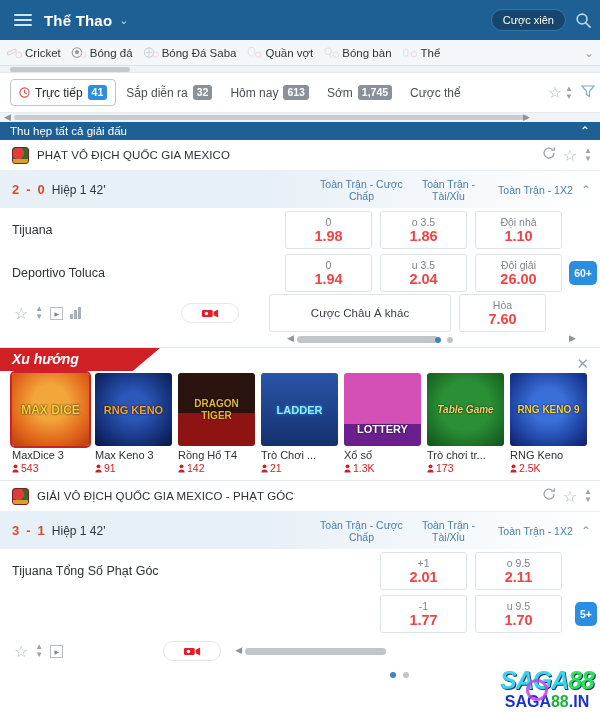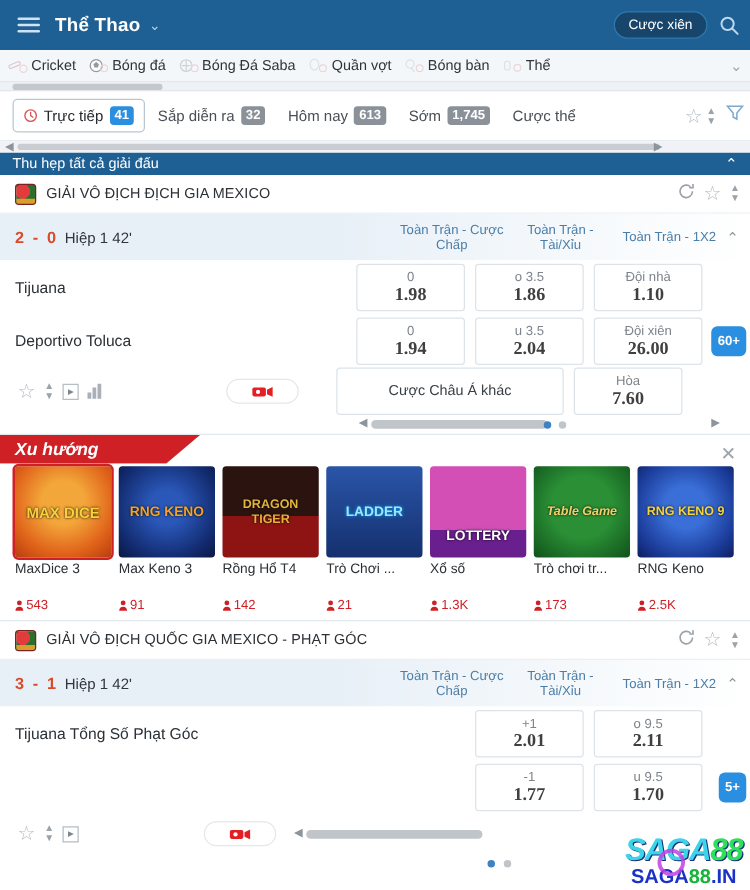--- a/index.html
+++ b/index.html
@@ -132,21 +132,21 @@
   .match-row { display: flex; align-items: center; min-height: 43px; padding-left: 12px; position: relative; }
   .team-name { font-size: 12.5px; color: #2c3136; }
   .team-name.away-alt { color: #b7544c; }
   .odds-group { margin-left: auto; display: flex; gap: 8px; padding-right: 38px; }
   .odds-cell {
     width: 87px; height: 38px; border: 1px solid #dde3e9; border-radius: 3px;
     background: #ffffff; display: flex; flex-direction: column;
     align-items: center; justify-content: center; cursor: pointer;
   }
   .odds-cell .hdl { font-size: 10.5px; color: #7d848b; line-height: 12px; }
-  .odds-cell .val { font-size: 14.5px; font-weight: bold; color: #404040; line-height: 16px; font-family: Liberation Serif, serif; }
+  .odds-cell .val { font-size: 14.5px; font-weight: bold; color: #ef4444; line-height: 16px; }
   .odds-cell.wide { width: 182px; justify-content: center; }
   .odds-cell.wide .hdl { font-size: 11.5px; color: #3b4046; }
 
   .side-badge {
     position: absolute; right: 3px; top: 50%; transform: translateY(-50%);
     background: #2a8fe0; color: #ffffff; font-size: 10.5px;
     border-radius: 5px; padding: 6px 5px; cursor: pointer; font-weight: bold;
   }
 
   .match-foot { display: flex; align-items: center; min-height: 32px; padding-left: 14px; }
@@ -190,21 +190,21 @@
   .tiles { display: flex; gap: 6px; padding: 2px 8px 0 12px; }
   .tile { width: 77px; cursor: pointer; }
   .tile.sel .thumb { outline: 2px solid #cf2026; align-items: center; }
   .thumb {
     width: 77px; height: 73px; border-radius: 3px;
     display: flex; align-items: center; justify-content: center;
     color: #fff; font-weight: bold; font-size: 11px; text-align: center;
     overflow: hidden; position: relative; line-height: 12px;
   }
   .tile-name { font-size: 11px; color: #2c3136; margin-top: 3px; white-space: nowrap; overflow: hidden; }
-  .tile-cnt { font-size: 10.5px; color: #cf2026; display: flex; align-items: center; gap: 2px; margin-top: 17px; }
+  .tile-cnt { font-size: 10.5px; color: #cf2026; display: flex; align-items: center; gap: 2px; margin-top: 1px; }
   .person { width: 7px; height: 9px; flex: none; }
 
   
   .wm { position: absolute; right: 6px; bottom: 2px; text-align: center; pointer-events: none; }
   .wm-top { font-size: 25px; font-weight: bold; font-style: italic; letter-spacing: -1px; line-height: 26px; }
   .wm-top .a { color: #3cd4e8; text-shadow: 1px 1px 0 #1b2f7a; }
   .wm-top .b { color: #2ee05a; text-shadow: 1px 1px 0 #1b2f7a; }
   .wm-bot { font-size: 16px; font-weight: bold; line-height: 17px; }
   .wm-bot .a { color: #1b32c8; }
   .wm-bot .b { color: #18b43a; }
@@ -342,21 +342,21 @@
   <span class="arr r">▶</span>
 </div>
 
 <div class="collapse-bar">
   <span>Thu hẹp tất cả giải đấu</span>
   <span class="chev">⌃</span>
 </div>
 
 <div class="league-head">
   <div class="league-badge"></div>
-  <div class="league-name">GIẢI VÔ ĐỊCH ĐỊCH GIA MEXICO</div>
+  <div class="league-name">PHẠT VÔ ĐỊCH QUỐC GIA MEXICO</div>
   <div class="league-actions">
     <span class="refresh-ico">
       <svg viewBox="0 0 14 14" width="14" height="14">
           <path d="M12 7a5 5 0 1 1-1.6-3.6" fill="none" stroke="#9aa2aa" stroke-width="1.3"></path>
           <polyline points="12.4,1.2 12.4,4.2 9.4,4.2" fill="none" stroke="#9aa2aa" stroke-width="1.3"></polyline>
         </svg>
     </span>
     <span class="star-outline">☆</span>
     <span class="spin-arrows">
         <span>▲</span>
@@ -403,21 +403,21 @@
   <div class="odds-group">
     <div class="odds-cell">
       <span class="hdl">0</span>
       <span class="val">1.94</span>
     </div>
     <div class="odds-cell">
       <span class="hdl">u 3.5</span>
       <span class="val">2.04</span>
     </div>
     <div class="odds-cell">
-      <span class="hdl">Đội xiên</span>
+      <span class="hdl">Đội giải</span>
       <span class="val">26.00</span>
     </div>
   </div>
   <div class="side-badge">60+</div>
 </div>
 
 <div class="match-foot">
   <div class="foot-icons">
     <span class="star-outline">☆</span>
     <span class="spin-arrows">

